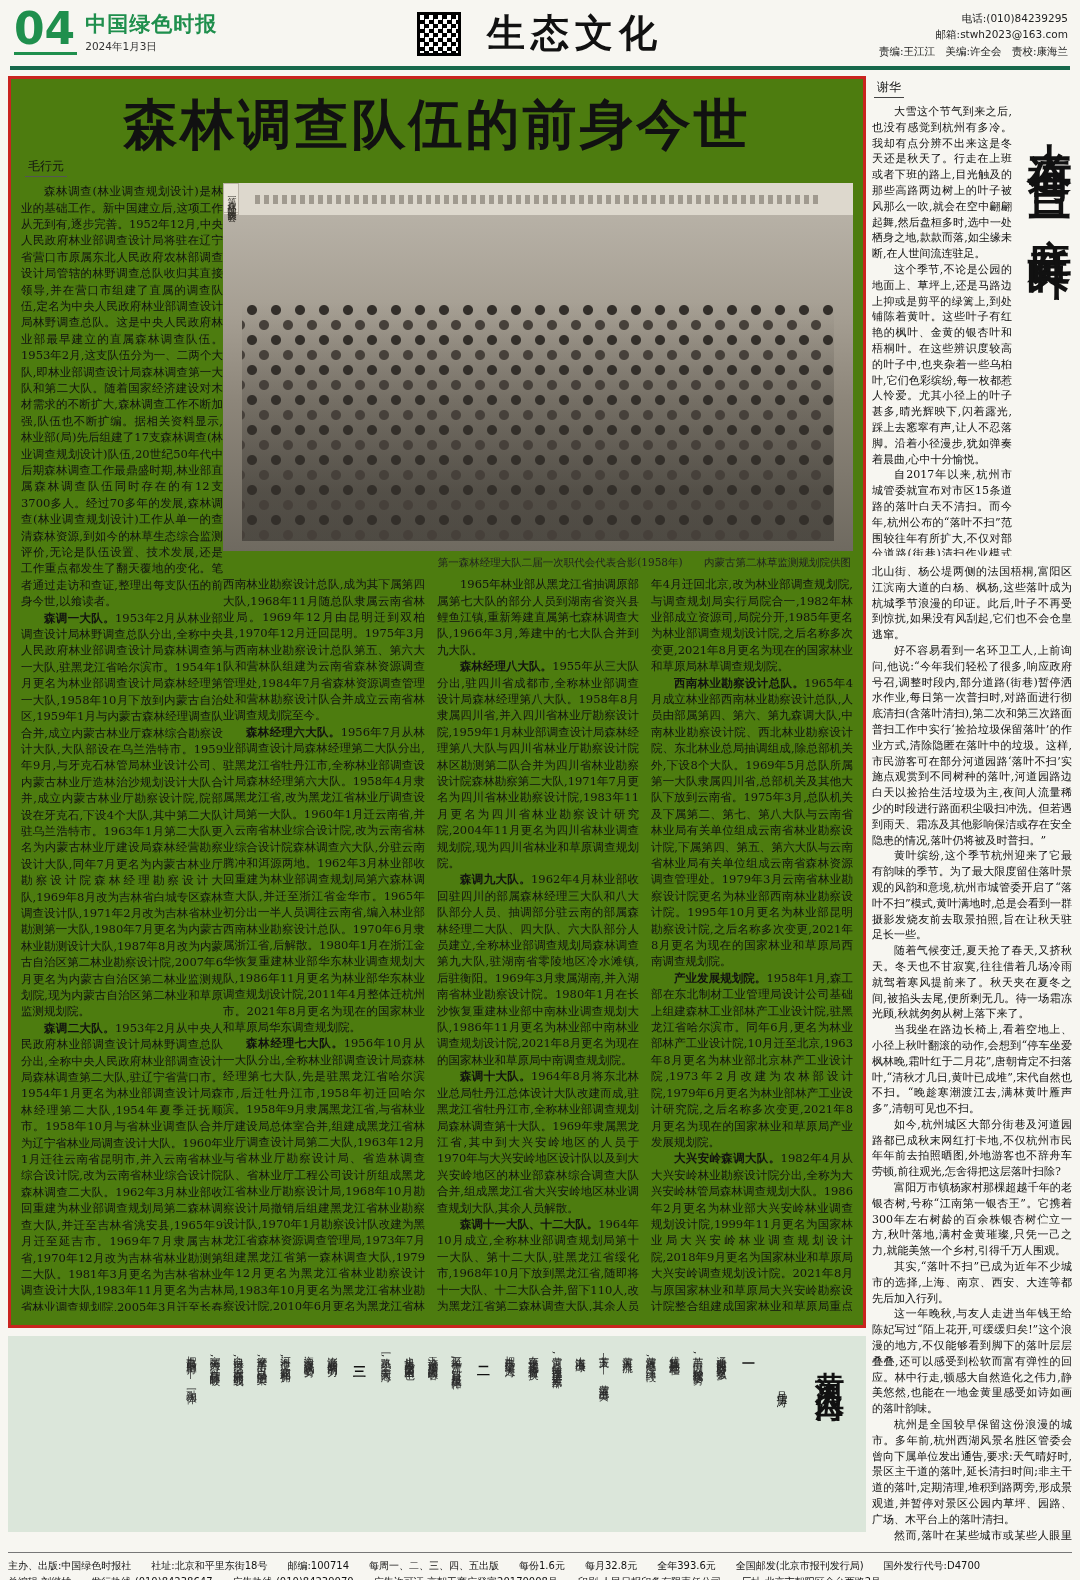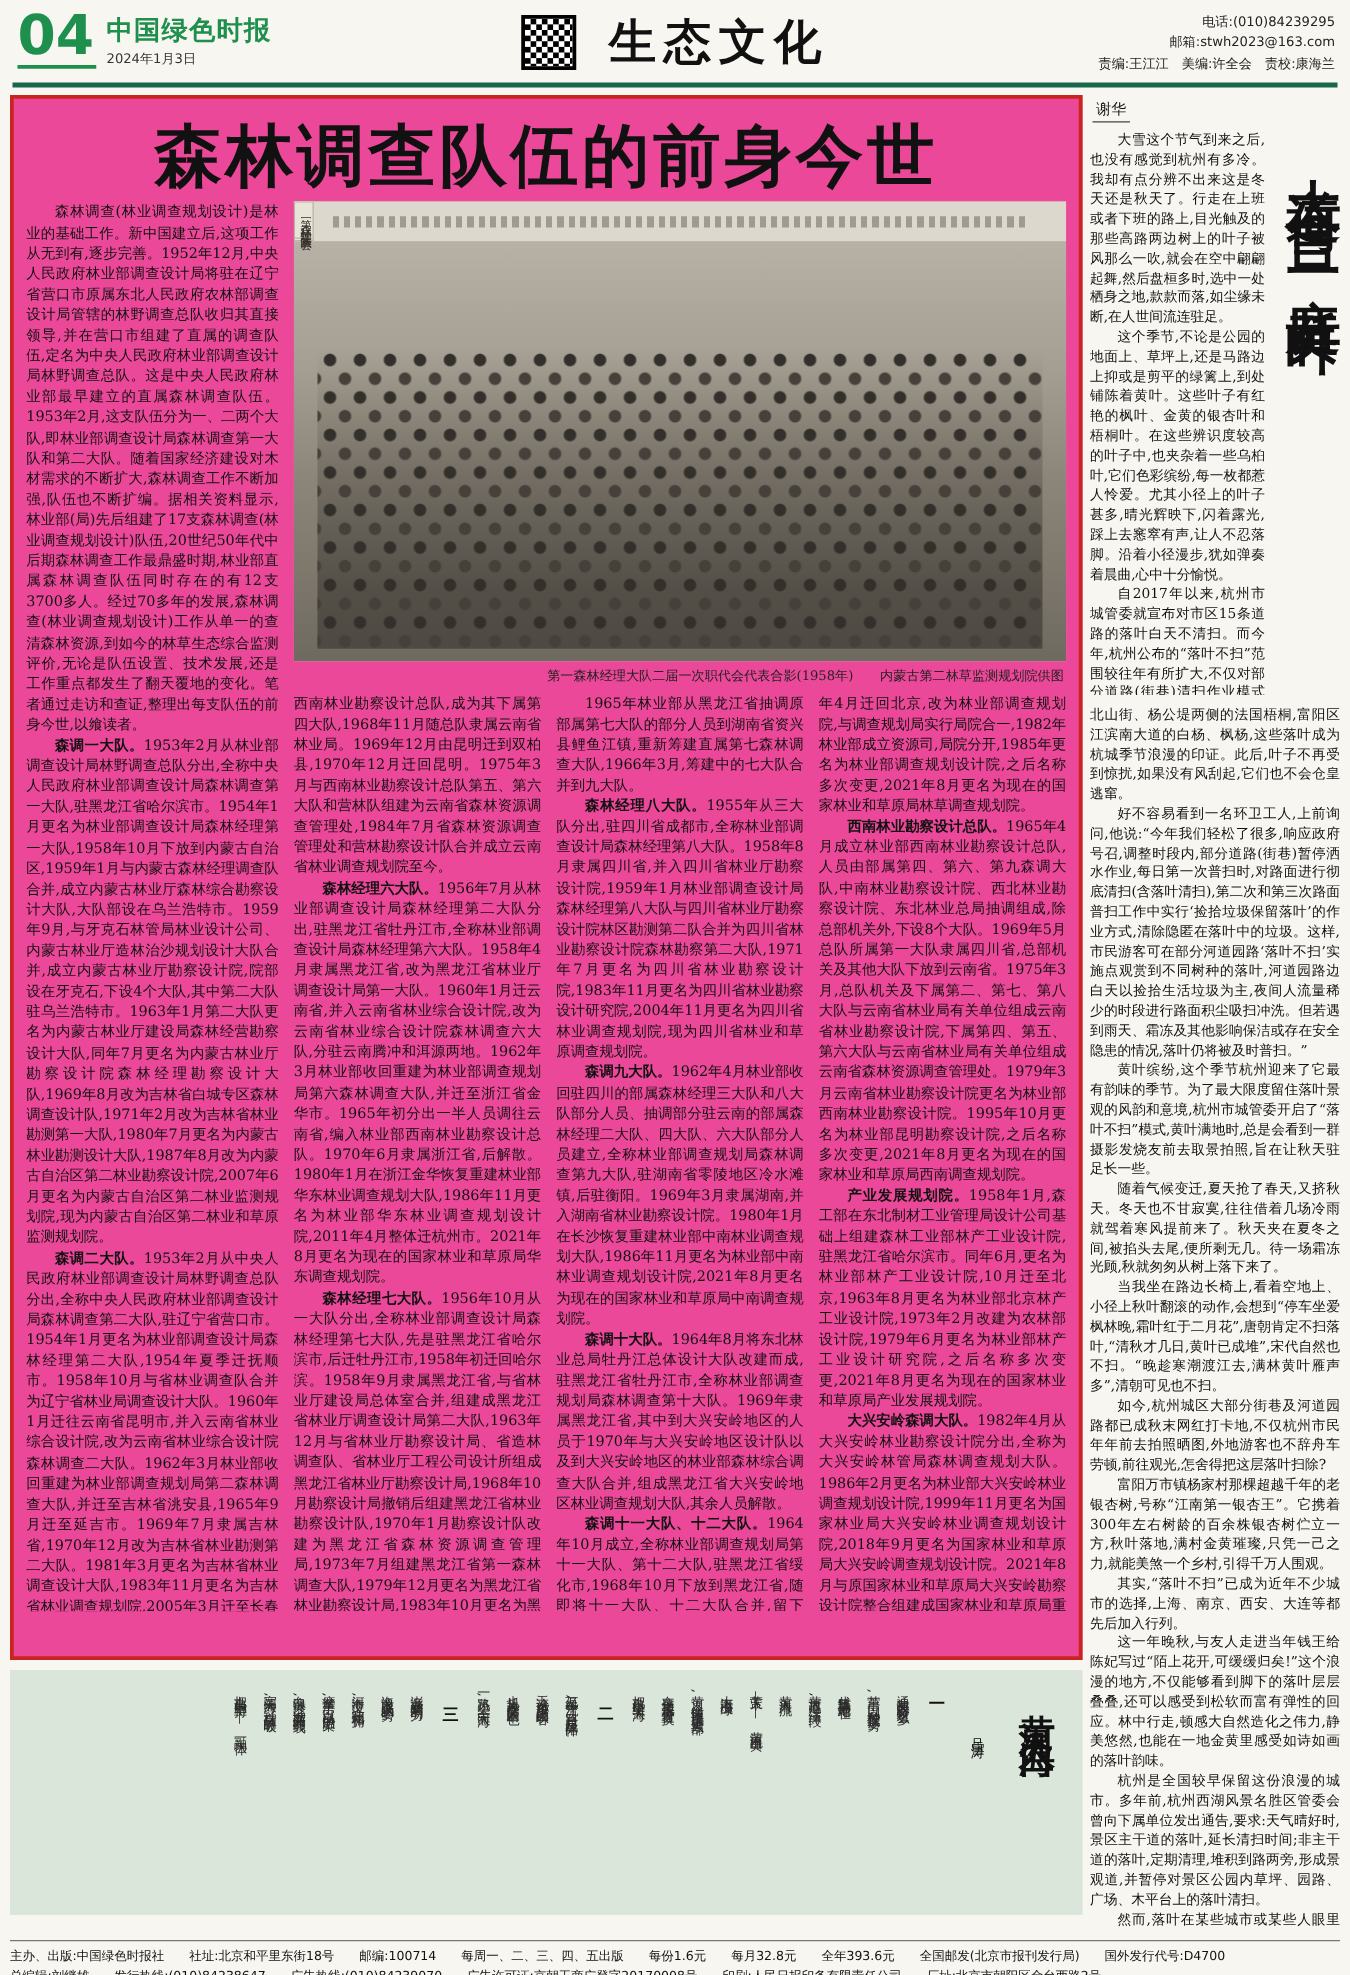--- a/index.html
+++ b/index.html
@@ -14,24 +14,24 @@
   .brand-date{font-size:10.5px;color:#333;margin-top:2px;font-family:"DejaVu Sans",sans-serif;}
   .section-head{position:absolute;left:50%;transform:translateX(-50%);top:8px;display:flex;align-items:center;gap:26px;}
   .qr{width:38px;height:38px;border:3px solid #000;background:repeating-conic-gradient(#000 0% 25%, #fff 0% 50%);background-size:9px 9px;}
   .section-title{font-size:38px;font-weight:900;letter-spacing:6px;}
   .header-right{margin-left:auto;text-align:right;font-size:10.5px;line-height:1.55;color:#222;
                 font-family:"DejaVu Sans","Liberation Sans",sans-serif;padding-top:2px;}
   .hrule{height:4px;background:#17684b;margin:2px 10px 0 10px;}
   
   .main{display:flex;gap:6px;padding:6px 8px 0 8px;}
   .left-col{width:858px;display:flex;flex-direction:column;gap:8px;}
-  .article{border:3px solid #c9241f;background:#ec4899;height:1252px;box-sizing:border-box;padding:6px 10px;overflow:hidden;}
+  .article{border:3px solid #c9241f;background:#4d7c0f;height:1252px;box-sizing:border-box;padding:6px 10px;overflow:hidden;}
   .headline{text-align:center;font-size:54px;font-weight:bold;letter-spacing:3px;line-height:1.15;margin:8px 0 0;}
   .byline{font-size:12px;border-bottom:1px solid #555;display:inline-block;padding:0 3px 1px;margin:2px 0 0 4px;}
-  .body{display:flex;gap:12px;margin-top:6px;height:1128px;overflow:hidden;}
+  .body{display:flex;margin-top:6px;height:1128px;overflow:hidden;}
   .colA{width:202px;height:100%;overflow:hidden;}
   .right-part{flex:1;display:flex;flex-direction:column;overflow:hidden;}
   .photo{height:368px;position:relative;background:#c9c4ba;overflow:hidden;}
   .photo-top{position:absolute;top:0;left:0;right:0;height:32px;background:#ddd8cd;}
   .photo-top::after{content:"";position:absolute;left:5%;right:5%;top:12px;height:9px;
        background:repeating-linear-gradient(90deg,#6e675c 0 5px,transparent 5px 9px);opacity:.55;}
   .photo-main{position:absolute;top:32px;left:0;right:0;bottom:0;
        background:linear-gradient(180deg,#b7b1a6 0%,#a59e92 30%,#8d867a 55%,#6f6a60 100%);}
   .crowd{position:absolute;left:3%;right:3%;top:26%;bottom:3%;
        background-image:
@@ -95,20 +95,21 @@
       <div>责编:王江江　美编:许全会　责校:康海兰</div>
     </div>
   </div>
   <div class="hrule"></div>
 
   <div class="main">
     <div class="left-col">
 
       <div class="article">
         <div class="headline">森林调查队伍的前身今世</div>
+        <div><span class="byline">毛行元</span></div>
         <div class="body">
           <div class="colA">
               <p class="bp">森林调查(林业调查规划设计)是林业的基础工作。新中国建立后,这项工作从无到有,逐步完善。1952年12月,中央人民政府林业部调查设计局将驻在辽宁省营口市原属东北人民政府农林部调查设计局管辖的林野调查总队收归其直接领导,并在营口市组建了直属的调查队伍,定名为中央人民政府林业部调查设计局林野调查总队。这是中央人民政府林业部最早建立的直属森林调查队伍。1953年2月,这支队伍分为一、二两个大队,即林业部调查设计局森林调查第一大队和第二大队。随着国家经济建设对木材需求的不断扩大,森林调查工作不断加强,队伍也不断扩编。据相关资料显示,林业部(局)先后组建了17支森林调查(林业调查规划设计)队伍,20世纪50年代中后期森林调查工作最鼎盛时期,林业部直属森林调查队伍同时存在的有12支3700多人。经过70多年的发展,森林调查(林业调查规划设计)工作从单一的查清森林资源,到如今的林草生态综合监测评价,无论是队伍设置、技术发展,还是工作重点都发生了翻天覆地的变化。笔者通过走访和查证,整理出每支队伍的前身今世,以飨读者。</p>
               <p class="bp"><b>森调一大队。</b>1953年2月从林业部调查设计局林野调查总队分出,全称中央人民政府林业部调查设计局森林调查第一大队,驻黑龙江省哈尔滨市。1954年1月更名为林业部调查设计局森林经理第一大队,1958年10月下放到内蒙古自治区,1959年1月与内蒙古森林经理调查队合并,成立内蒙古林业厅森林综合勘察设计大队,大队部设在乌兰浩特市。1959年9月,与牙克石林管局林业设计公司、内蒙古林业厅造林治沙规划设计大队合并,成立内蒙古林业厅勘察设计院,院部设在牙克石,下设4个大队,其中第二大队驻乌兰浩特市。1963年1月第二大队更名为内蒙古林业厅建设局森林经营勘察设计大队,同年7月更名为内蒙古林业厅勘察设计院森林经理勘察设计大队,1969年8月改为吉林省白城专区森林调查设计队,1971年2月改为吉林省林业勘测第一大队,1980年7月更名为内蒙古林业勘测设计大队,1987年8月改为内蒙古自治区第二林业勘察设计院,2007年6月更名为内蒙古自治区第二林业监测规划院,现为内蒙古自治区第二林业和草原监测规划院。</p>
               <p class="bp"><b>森调二大队。</b>1953年2月从中央人民政府林业部调查设计局林野调查总队分出,全称中央人民政府林业部调查设计局森林调查第二大队,驻辽宁省营口市。1954年1月更名为林业部调查设计局森林经理第二大队,1954年夏季迁抚顺市。1958年10月与省林业调查队合并为辽宁省林业局调查设计大队。1960年1月迁往云南省昆明市,并入云南省林业综合设计院,改为云南省林业综合设计院森林调查二大队。1962年3月林业部收回重建为林业部调查规划局第二森林调查大队,并迁至吉林省洮安县,1965年9月迁至延吉市。1969年7月隶属吉林省,1970年12月改为吉林省林业勘测第二大队。1981年3月更名为吉林省林业调查设计大队,1983年11月更名为吉林省林业调查规划院,2005年3月迁至长春市,现为吉林省林业调查规划院。</p>
             </div>
           <div class="right-part">
             <div class="photo">
               <div class="photo-top"></div>
               <div class="photo-main">

